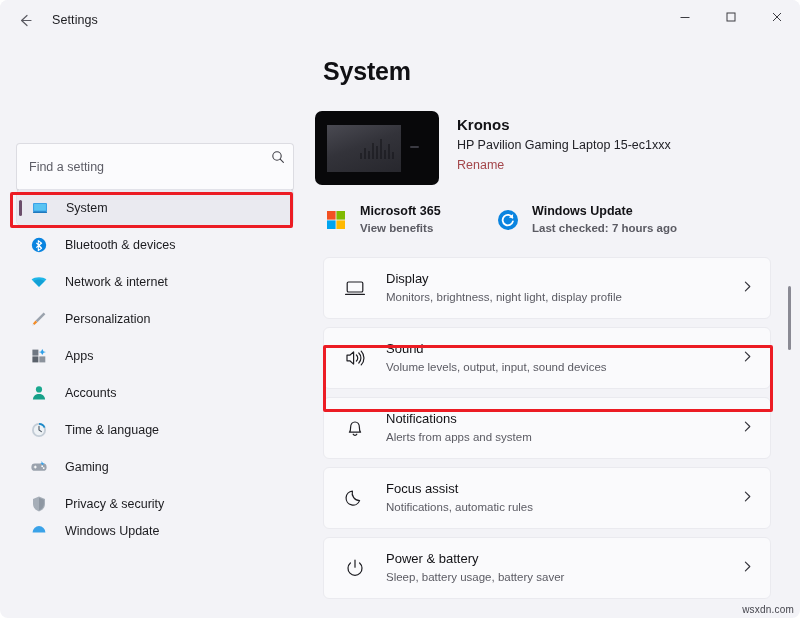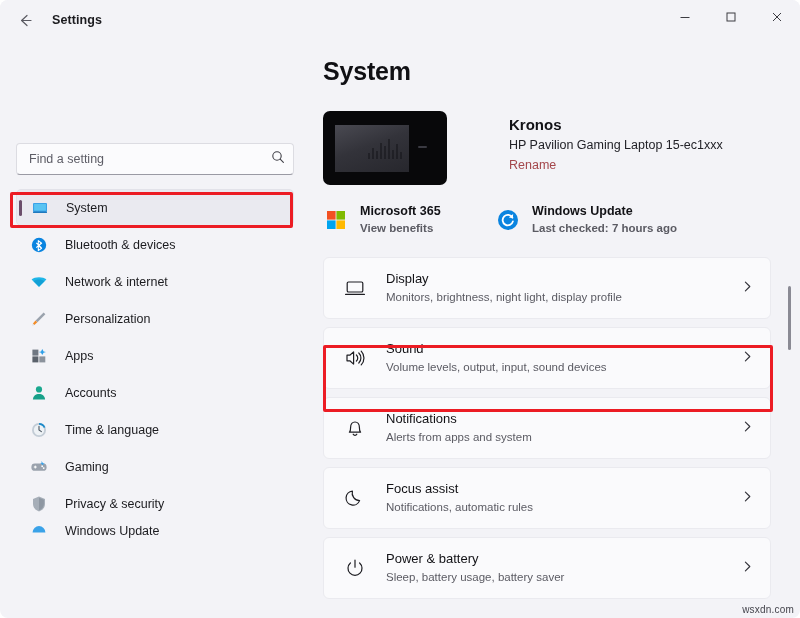--- a/index.html
+++ b/index.html
@@ -23,21 +23,20 @@
 
   
   .titlebar {
     position: absolute;
     top: 0; left: 0;
     width: 800px;
     height: 40px;
     display: flex;
     align-items: center;
     background: #f3f3f7;
-    font-weight: bold;
   }
   .back-btn {
     width: 34px; height: 30px;
     margin-left: 8px;
     display: flex; align-items: center; justify-content: center;
     border-radius: 4px;
     color: #5a5a62;
   }
   .back-btn svg { display: block; }
   .win-title {
@@ -67,21 +66,21 @@
     height: 578px;
     padding: 0 16px;
   }
   .search-wrap {
     position: relative;
     margin-top: 103px;
     height: 32px;
   }
   .search-box {
     width: 100%;
-    height: 32px;
+    height: 48px;
     background: #fbfbfd;
     border: 1px solid #dcdce2;
     border-bottom: 1px solid #9a9aa4;
     border-radius: 4px;
     padding: 0 32px 0 12px;
     font-size: 12.5px;
     color: #53535c;
     font-family: "Liberation Sans", sans-serif;
     outline: none;
   }
@@ -141,23 +140,22 @@
     margin: 17px 0 0 13px;
     font-size: 25px;
     font-weight: 600;
     color: #101014;
     letter-spacing: -.2px;
   }
 
   
   .device-row {
     display: flex;
-    margin: 25px 0 0 13px;
+    margin: 25px 0 0 5px;
     align-items: flex-start;
-    gap: 44px;
   }
   .device-thumb {
     width: 124px; height: 74px;
     border-radius: 7px;
     background: #08080a;
     position: relative;
     flex: 0 0 124px;
     overflow: hidden;
   }
   .thumb-screen {

